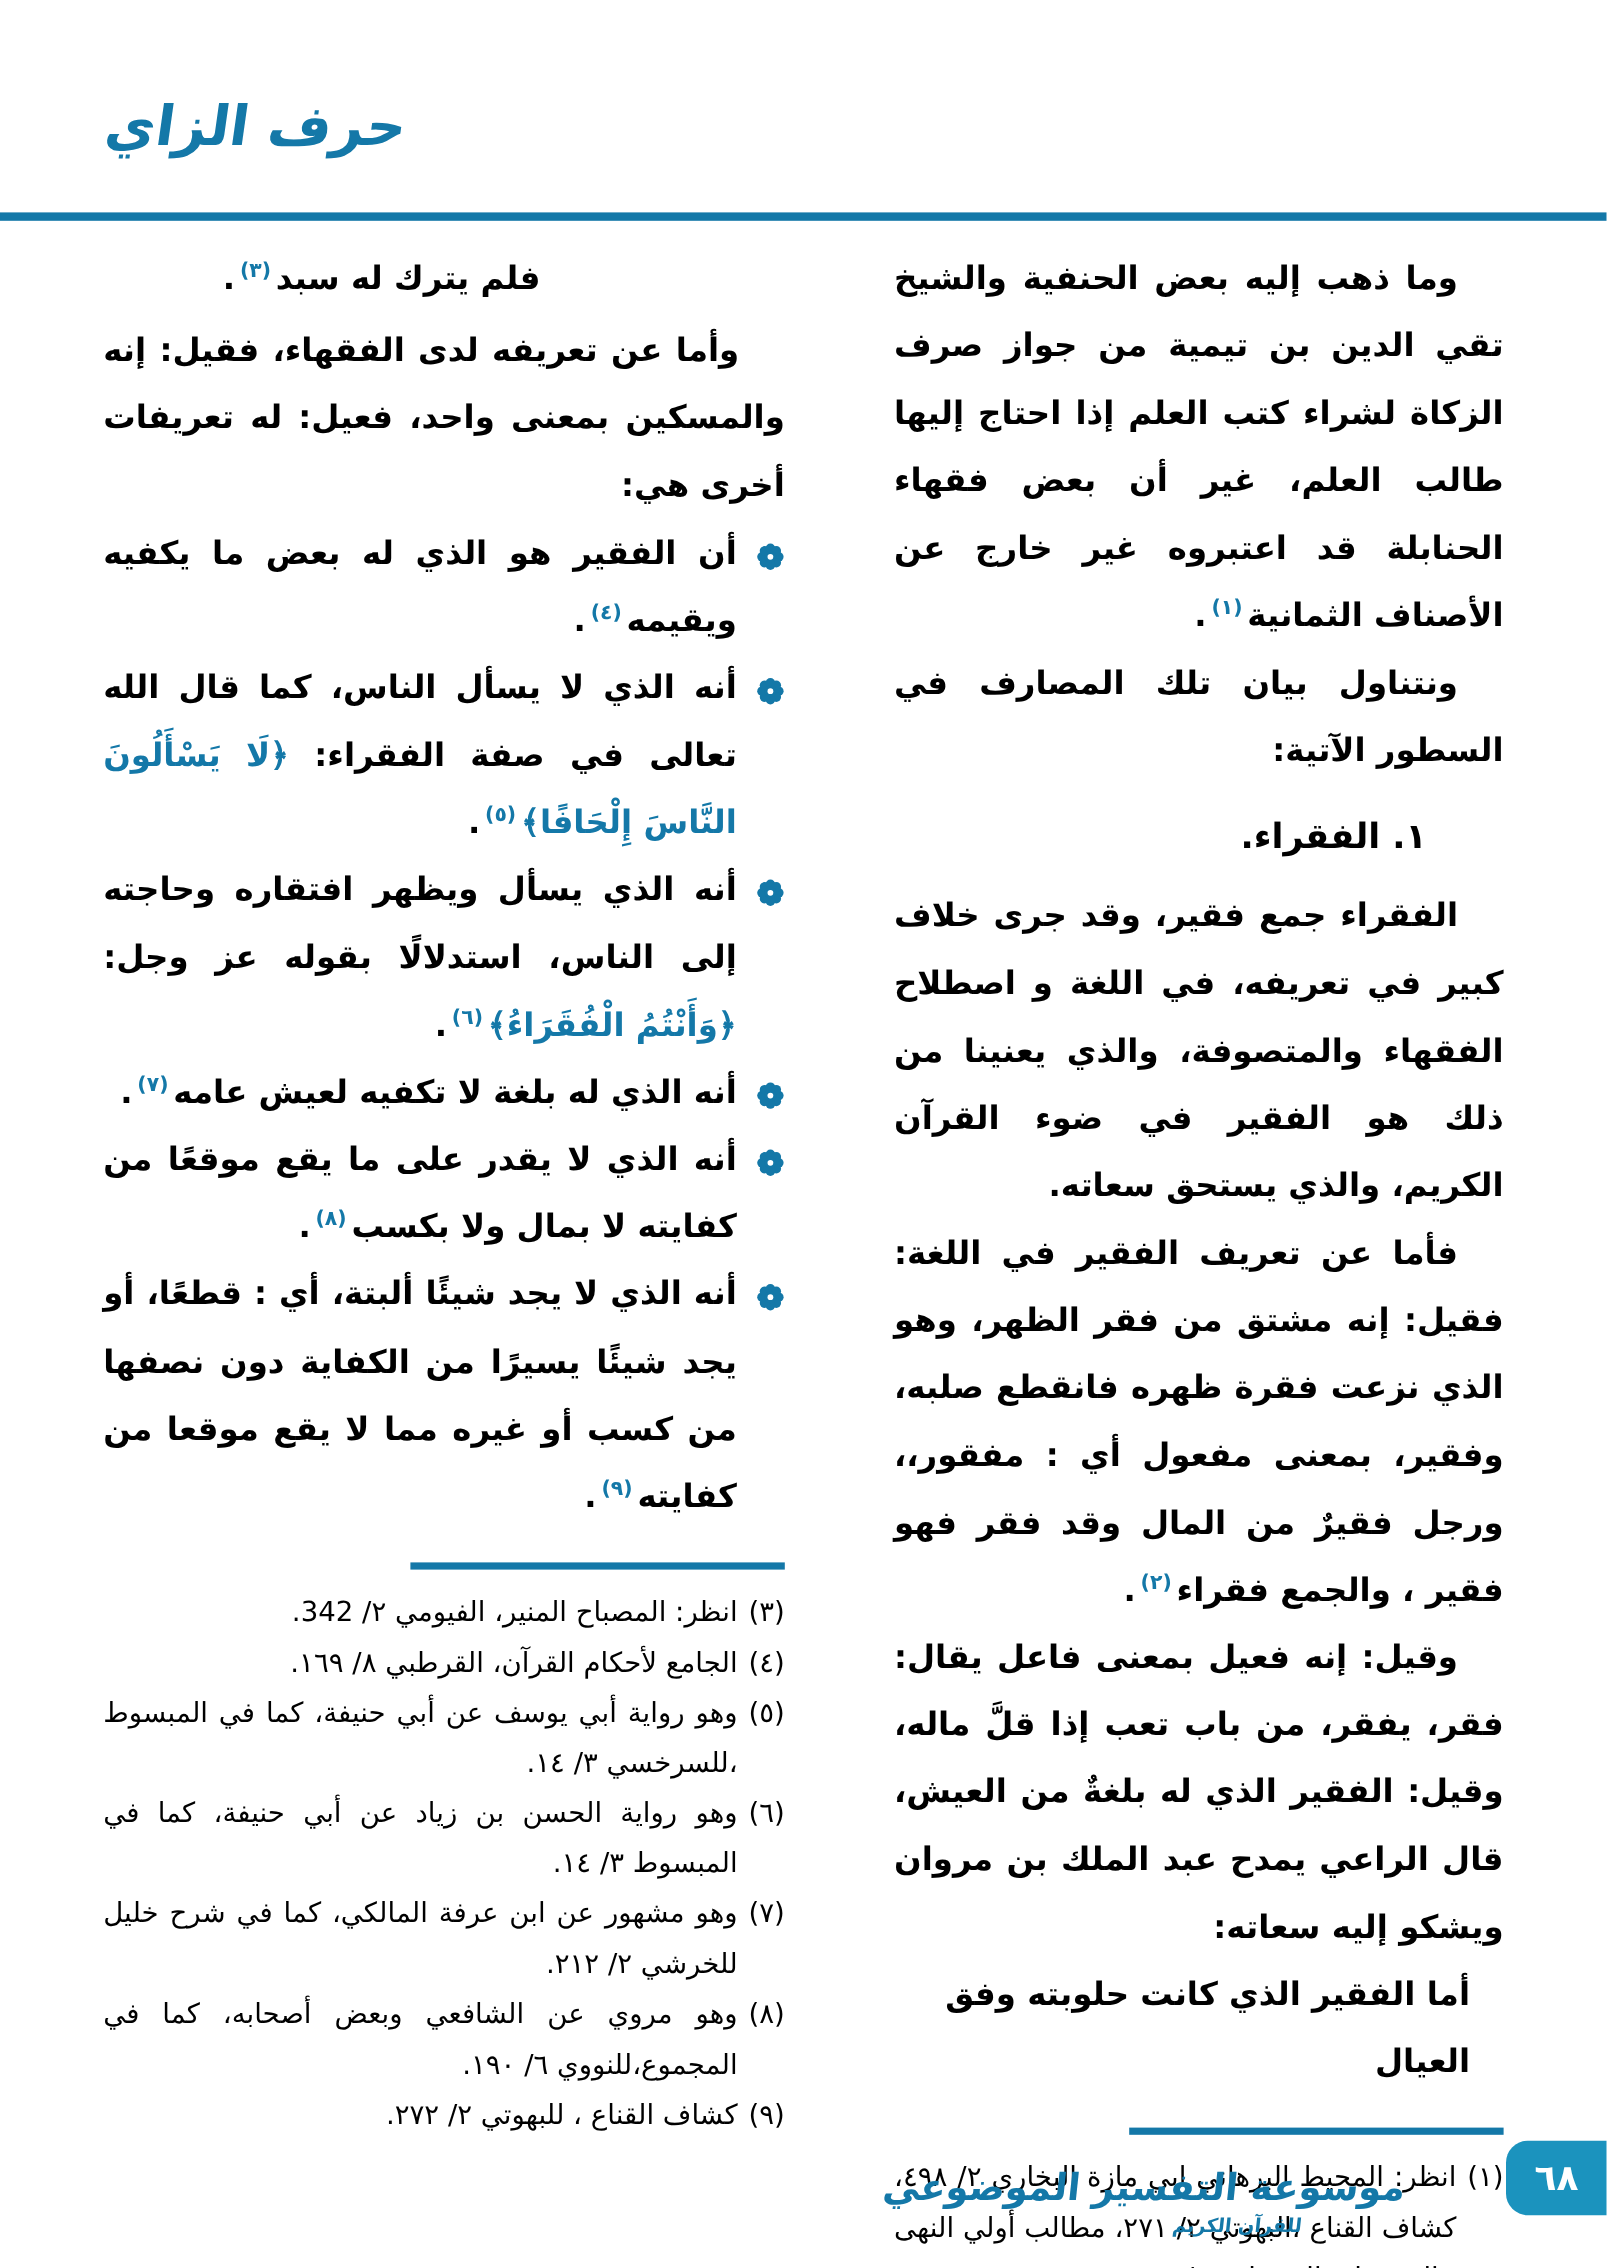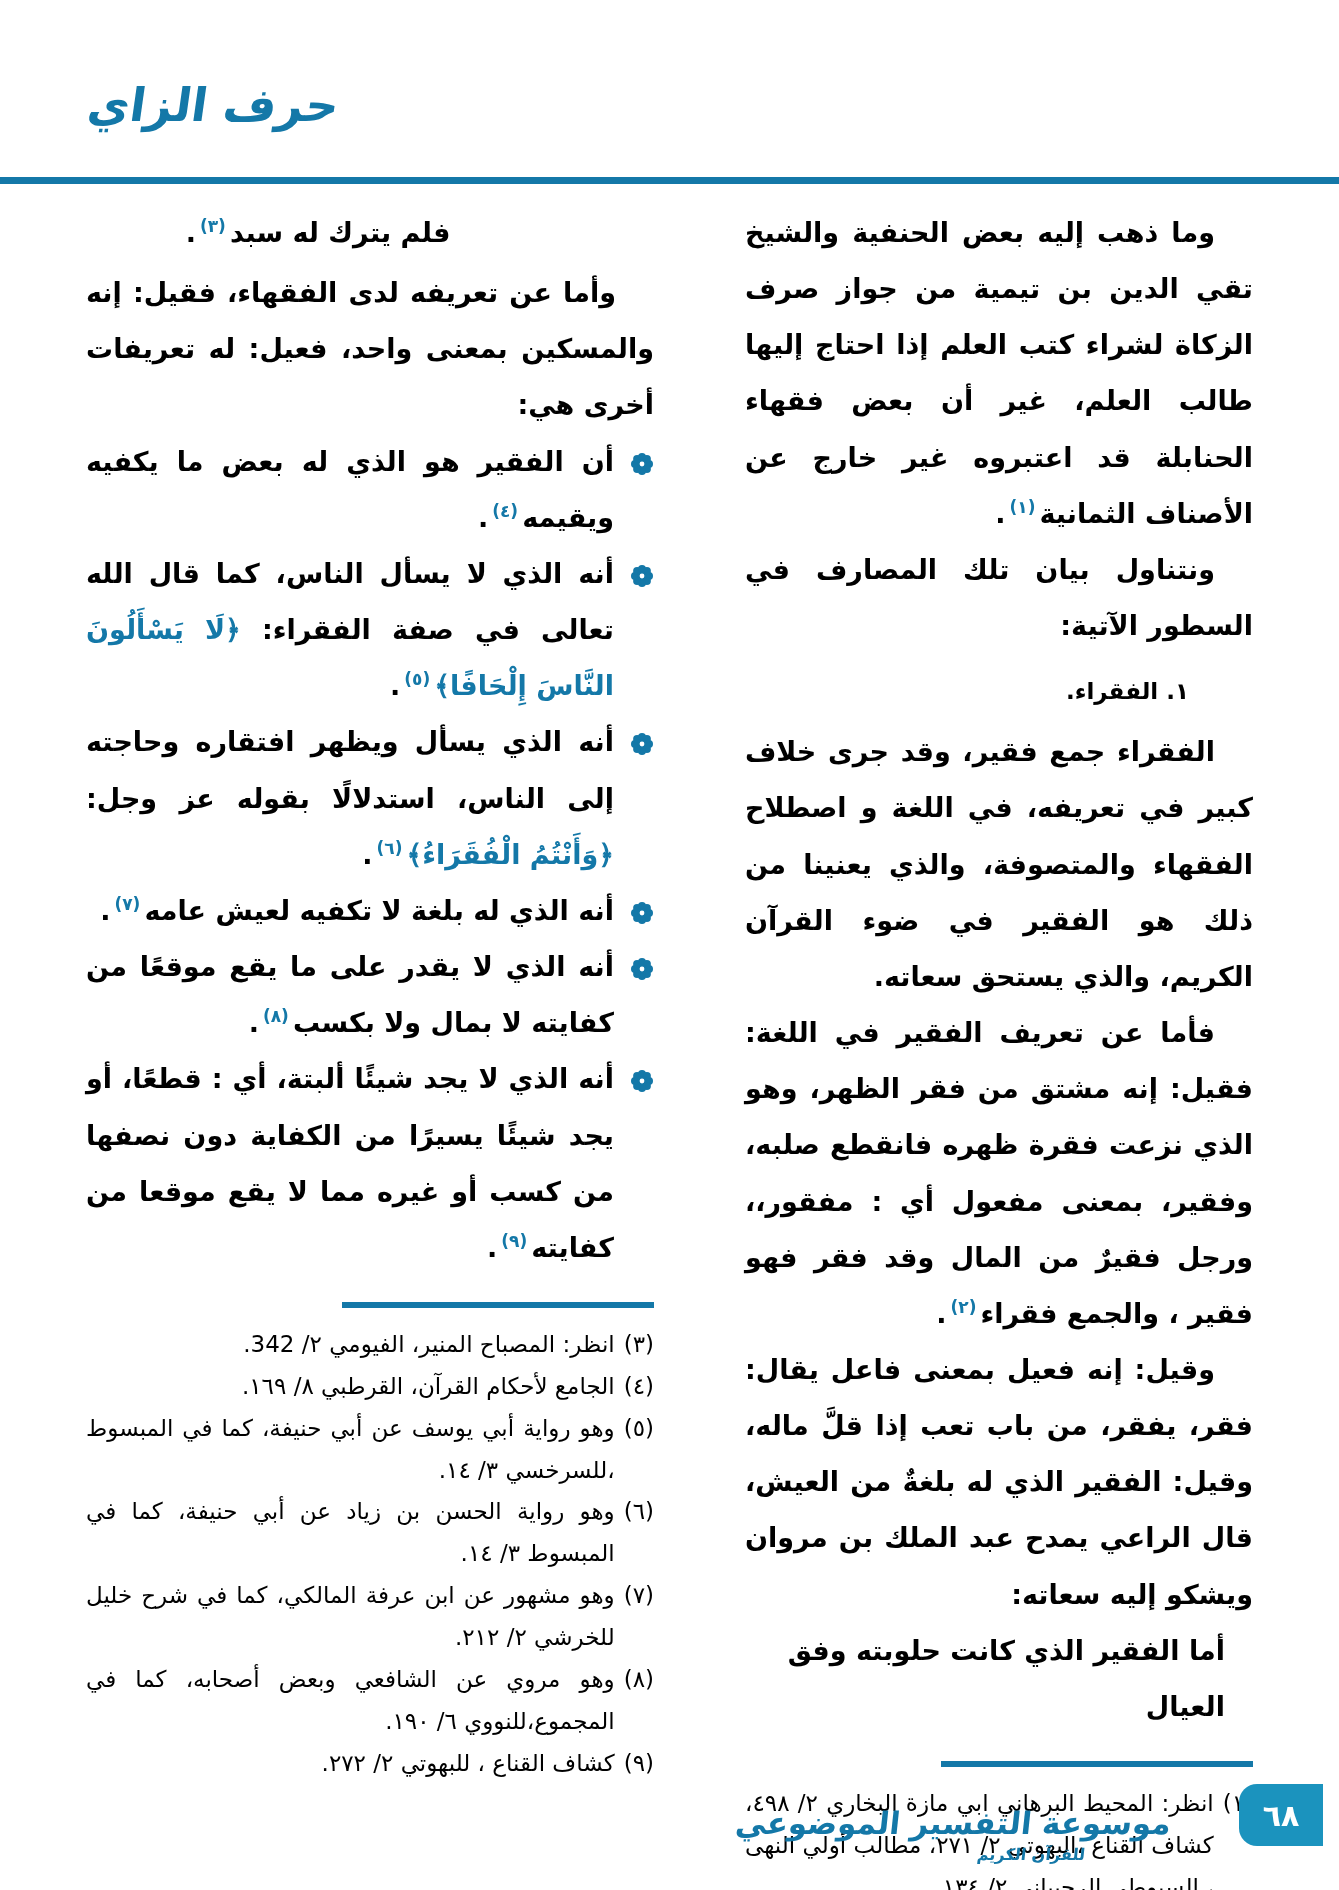--- a/index.html
+++ b/index.html
@@ -45,21 +45,21 @@
   .col{display:block;}
   .col-right{width:508px;}
   .col-left{width:568px;}
   .para{
     font-size:27px;font-weight:bold;
     line-height:2.08;
     text-align:justify;
   }
   .indent{text-indent:38px;}
   .section-heading{
-    font-size:23px;font-weight:bold;
+    font-size:29px;font-weight:bold;
     line-height:2.0;
     padding-right:64px;
     margin:14px 0 10px 0;
   }
   .verse{
     font-size:27px;font-weight:bold;
     line-height:2.08;
     padding-right:28px;
     margin-bottom:6px;
   }
@@ -121,21 +121,21 @@
     transform:skewX(-6deg);
     white-space:nowrap;
   }
   .logo-sub{
     font-size:16px;font-weight:bold;
     margin-top:4px;
     transform:skewX(-6deg);
   }
   .page-badge{
     position:absolute;
-    bottom:44px;right:16px;
+    bottom:44px;right:0;
     width:84px;height:62px;
     background:var(--badge);
     border-radius:18px 0 0 18px;
     display:flex;align-items:center;justify-content:center;
   }
   .page-badge span{
     color:#ffffff;
     font-size:30px;font-weight:bold;
   }
 </style>

